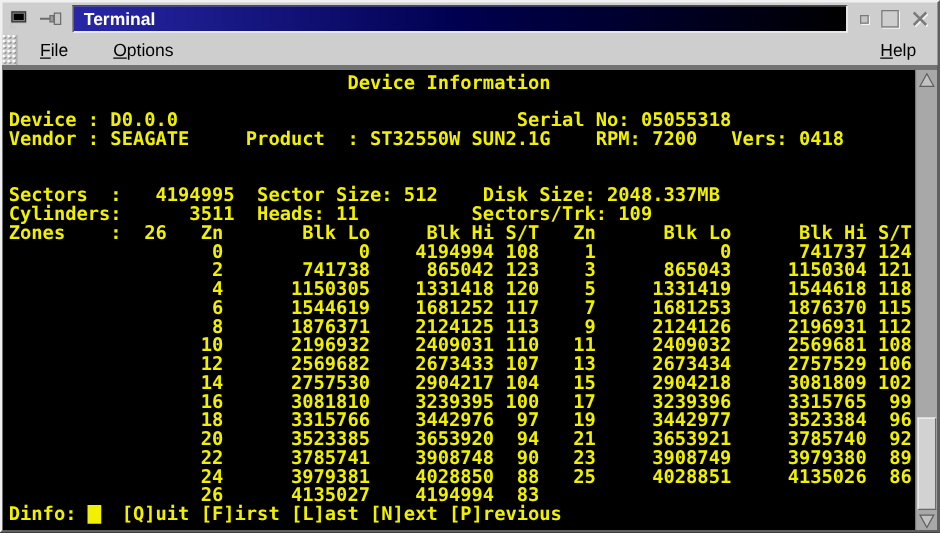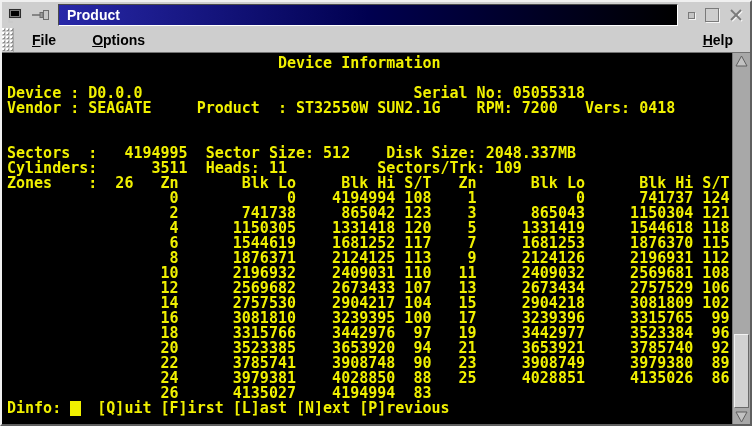--- a/index.html
+++ b/index.html
@@ -22,25 +22,25 @@
   .btn-min-box{width:5px;height:5px;background:#c4c4c4;
     border:1px solid #7a7a7a;box-shadow:1px 1px 0 #f5f5f5;}
   .btn-max-box{width:12px;height:12px;border:1px solid #7a7a7a;
     box-shadow:1px 1px 0 #f5f5f5;}
   
   .menubar{height:24px;flex:none;display:flex;align-items:center;padding-right:10px;}
   .grip{width:11px;height:24px;margin-right:15px;background-color:var(--chrome-bg,#cecece);
     background-image:radial-gradient(circle at 1px 1px,#ffffff 1px,transparent 1.2px),
                      radial-gradient(circle at 2px 2px,#8d8d8d 1px,transparent 1.2px);
     background-size:4px 4px;border-right:1px solid #a8a8a8;}
-  .menu-item{font-size:14px;color:#000;margin-right:30px;padding:2px 3px;font-weight:bold;}
+  .menu-item{font-size:14px;color:#000;margin-right:30px;padding:2px 3px;}
   .menu-help{margin-left:auto;margin-right:4px;}
   
   .terminal{position:relative;flex:1;background:var(--terminal-bg,#000);
-    display:flex;border-top:1px solid #737373;overflow:hidden;}
+    display:flex;border-top:4px solid #737373;overflow:hidden;}
   #screen{flex:1;margin:0;padding:3px 0 0 5px;
     font:bold 15px/15px "DejaVu Sans Mono",monospace;
     color:var(--terminal-text,#f0f000);white-space:pre;overflow:hidden;}
   .cursor{position:absolute;left:68px;top:348px;width:11px;height:15px;
     background:var(--terminal-text,#f0f000);}
   
   .scrollbar{width:17px;flex:none;background:var(--scrollbar-track,#a8a8a8);
     border-left:1px solid #7c7c7c;position:relative;
     display:flex;flex-direction:column;justify-content:space-between;}
   .sb-btn{height:15px;display:flex;align-items:center;justify-content:center;}
@@ -63,21 +63,21 @@
       </svg>
     </span>
     <span class="tb-icon">
       <svg width="20" height="12" viewBox="0 0 20 12">
         <line x1="1" y1="6" x2="9" y2="6" stroke="#6d6d6d" stroke-width="1.5"></line>
         <rect x="9" y="3.5" width="3" height="5" fill="#9b9b9b" stroke="#6d6d6d"></rect>
         <rect x="12.5" y="1.5" width="5" height="9" fill="#c6c6c6" stroke="#6d6d6d"></rect>
       </svg>
     </span>
     <div class="title-field">
-      <span class="title-text">Product</span>
+      <span class="title-text">Terminal</span>
     </div>
     <span class="tb-btn" style="width:12px;">
       <span class="btn-min-box"></span>
     </span>
     <span class="tb-btn" style="width:16px;">
       <span class="btn-max-box"></span>
     </span>
     <span class="tb-btn" style="width:18px;">
       <svg width="16" height="16" viewBox="0 0 16 16">
         <line x1="3" y1="3" x2="13" y2="13" stroke="#f5f5f5" stroke-width="2" transform="translate(1,1)"></line>

